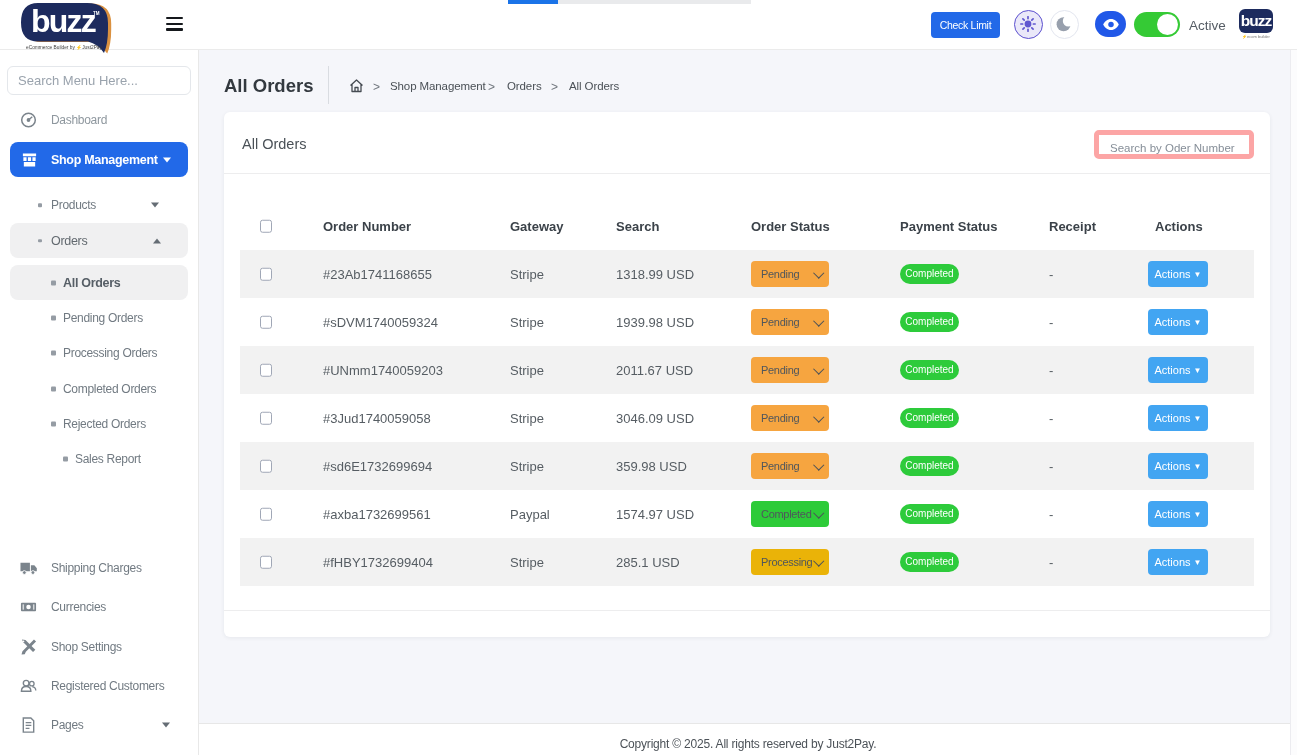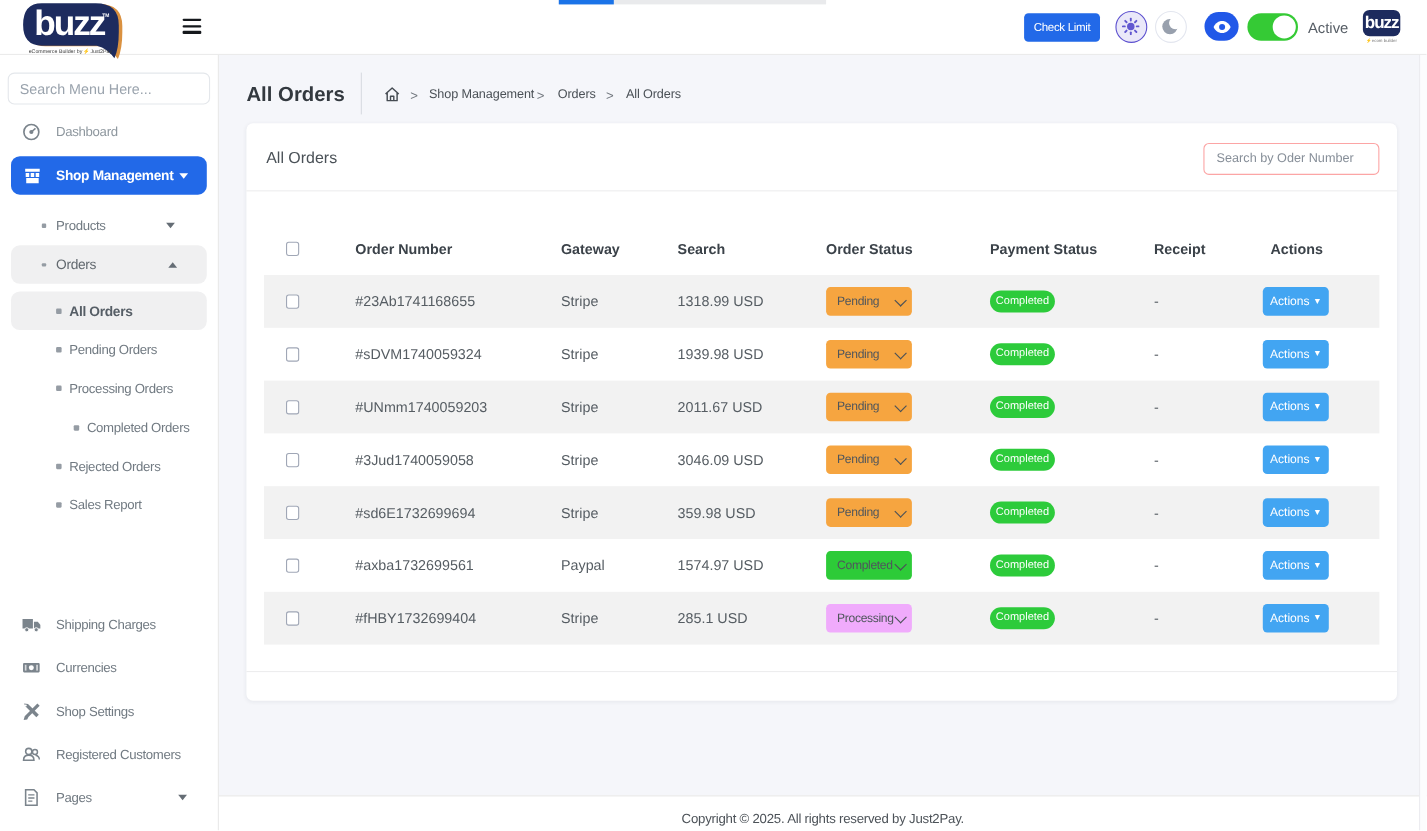--- a/index.html
+++ b/index.html
@@ -40,35 +40,35 @@
 
 
 .main { position:absolute; left:199px; top:50px; width:1098px; height:673px; background:#f5f6fa; }
 .pagehead { position:absolute; left:25px; top:25px; font-size:18.5px; font-weight:bold; color:#33393f; }
 .vsep { position:absolute; left:129px; top:16px; width:1px; height:38px; background:#d9dce1; }
 .crumb { position:absolute; top:30px; font-size:11.5px; letter-spacing:-0.1px; color:#4a5056; white-space:nowrap; }
 .crumb-sep { position:absolute; top:30px; font-size:12px; color:#70767d; }
 
 .card { position:absolute; left:25px; top:62px; width:1046px; height:525px; background:#fff; border-radius:6px; box-shadow:0 1px 4px rgba(30,40,60,0.07); }
 .card-title { position:absolute; left:18px; top:24px; font-size:14.5px; color:#4a5157; }
-.card-search { position:absolute; left:870px; top:18px; width:160px; height:29px; border:1px solid #fca5a5; border-radius:5px; color:#868e98; font-size:11.5px; line-height:27px; padding-left:11px; }
+.card-search { position:absolute; left:870px; top:18px; width:160px; height:29px; border:5px solid #fca5a5; border-radius:5px; color:#868e98; font-size:11.5px; line-height:27px; padding-left:11px; }
 .card-divider { position:absolute; left:0; top:61px; width:1046px; height:1px; background:#ededee; }
 .card-divider2 { position:absolute; left:0; top:498px; width:1046px; height:1px; background:#ededee; }
 
 .tbl { position:absolute; left:16px; top:90px; width:1014px; }
 .trow { position:absolute; left:0; width:1014px; height:48px; }
 .trow.odd { background:#f2f2f2; }
 .cell { position:absolute; top:50%; transform:translateY(-50%); font-size:13px; color:#565d63; white-space:nowrap; }
 .hcell { position:absolute; top:50%; transform:translateY(-50%); font-size:13px; font-weight:bold; color:#3b4249; white-space:nowrap; }
 .cb { position:absolute; left:19.5px; top:50%; transform:translateY(-50%); width:12.5px; height:12.5px; border:1.4px solid #a0a7b6; border-radius:2.5px; background:#fff; }
 .sel { position:absolute; left:511px; top:11px; width:78px; height:26px; border-radius:4px; font-size:11px; letter-spacing:-0.3px; color:#4f565c; line-height:26px; padding-left:10px; }
 .sel:after { content:""; position:absolute; right:7px; top:8px; width:6.5px; height:6.5px; border-right:1.6px solid #4a5157; border-bottom:1.6px solid #4a5157; transform:rotate(45deg); }
 .sel.or { background:#f6a540; }
 .sel.gr { background:#2dcb38; }
-.sel.bl { background:#f0abfc; }
+.sel.bl { background:#eab308; }
 .pill { position:absolute; left:660px; top:14px; width:59px; height:20px; border-radius:10px; background:#2dcb3b; color:#fff; font-size:10px; text-align:center; line-height:20px; }
 .btn-actions { position:absolute; left:908px; top:11px; width:60px; height:26px; border-radius:4px; background:#42a5f2; color:#fff; font-size:11px; text-align:center; line-height:26px; }
 
 
 .footer { position:absolute; left:199px; top:723px; width:1098px; height:32px; background:#fff; border-top:1px solid #e7e7e7; text-align:center; font-size:12px; letter-spacing:-0.2px; color:#4c5258; line-height:41px; }
 .scrollstrip { position:absolute; right:0; top:50px; width:7px; height:705px; background:#fcfcfd; border-left:1px solid #ececf0; z-index:20; }
 </style>
 </head>
 <body>
 
@@ -166,29 +166,29 @@
   </div>
 
   <div class="nav-item" style="top:258px;">
       <span class="bullet" style="left:51px; width:5px; height:5px;"></span>
       <span class="txt" style="left:63px;">Pending Orders</span>
     </div>
   <div class="nav-item" style="top:293px;">
       <span class="bullet" style="left:51px; width:5px; height:5px;"></span>
       <span class="txt" style="left:63px;">Processing Orders</span>
     </div>
-  <div class="nav-item" style="top:329px;margin-left:16px;">
+  <div class="nav-item" style="top:329px;">
       <span class="bullet" style="left:51px; width:5px; height:5px;"></span>
       <span class="txt" style="left:63px;">Completed Orders</span>
     </div>
   <div class="nav-item" style="top:364px;text-align:right;">
       <span class="bullet" style="left:51px; width:5px; height:5px;"></span>
       <span class="txt" style="left:63px;">Rejected Orders</span>
     </div>
-  <div class="nav-item" style="top:399px;">
+  <div class="nav-item" style="top:399px;margin-left:12px;">
       <span class="bullet" style="left:51px; width:5px; height:5px;"></span>
       <span class="txt" style="left:63px;">Sales Report</span>
     </div>
 
   <div class="nav-item" style="top:508px;">
     <svg class="ico" viewBox="0 0 18 18">
         <path d="M0.5 3.5 h10 v9 H0.5 Z" fill="#7b848c"></path>
         <path d="M11.5 6 h3.7 l2.6 3.2 v3.3 h-6.3 Z" fill="#7b848c"></path>
         <circle cx="4.6" cy="13.8" r="2" fill="#7b848c" stroke="#fff" stroke-width="0.9"></circle>
         <circle cx="13.7" cy="13.8" r="2" fill="#7b848c" stroke="#fff" stroke-width="0.9"></circle>

